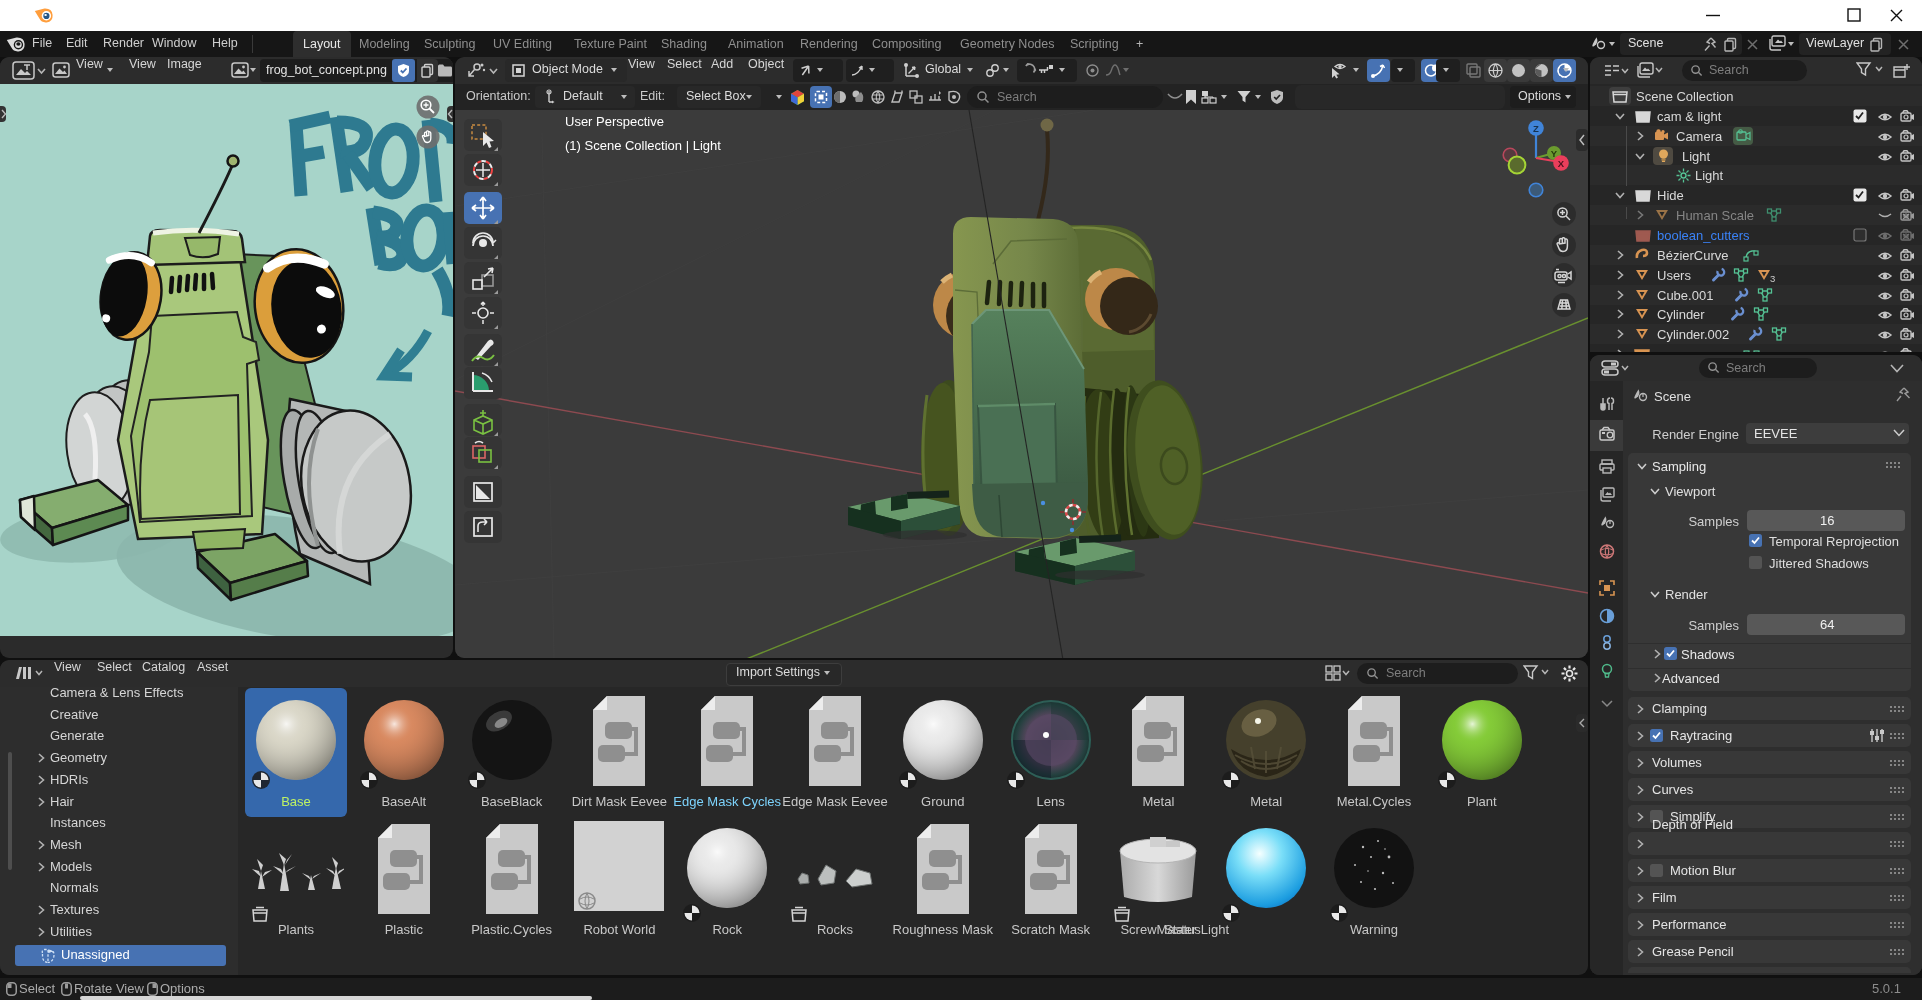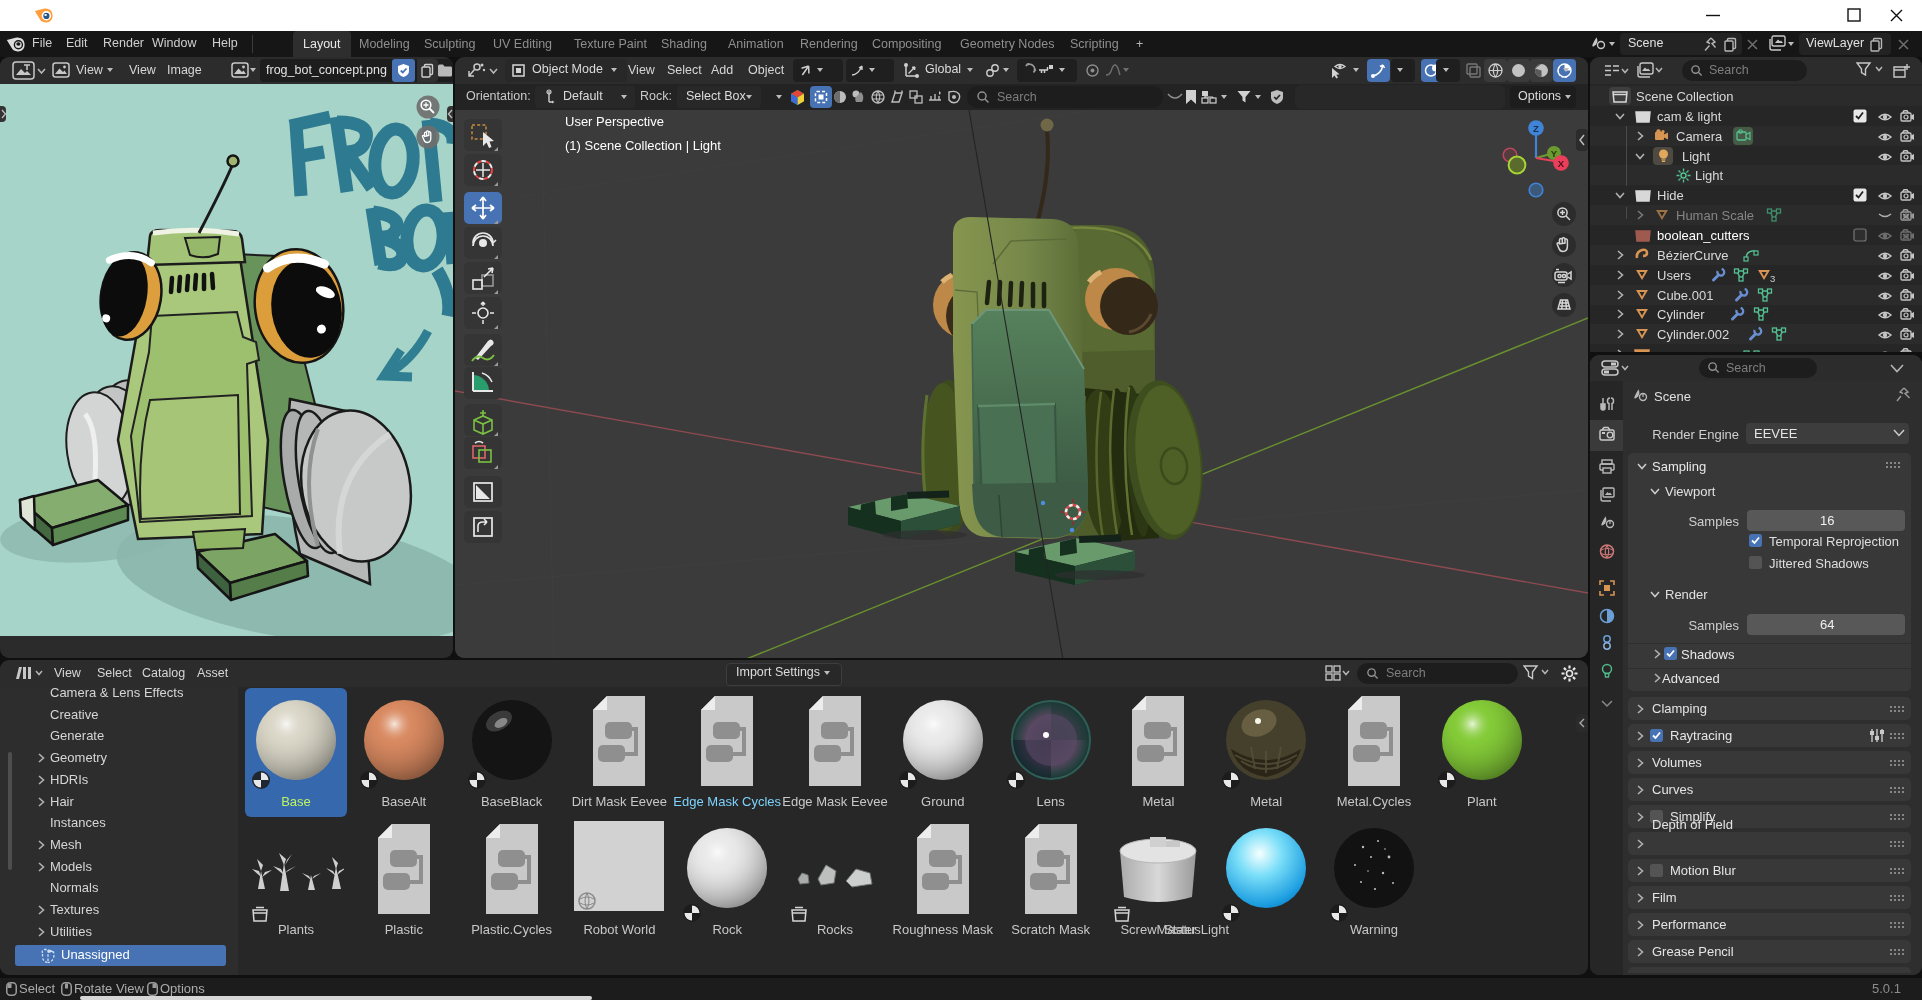--- a/index.html
+++ b/index.html
@@ -8,21 +8,21 @@
   
   #titlebar{left:0;top:0;width:1922px;height:31px;background:#ffffff;color:#0a0a0a;font-size:13.5px;}
   #titlebar .ttxt{position:absolute;left:55px;top:9px;white-space:nowrap;letter-spacing:0;font-size:11.8px;}
   
   #menubar{left:0;top:31px;width:1922px;height:26px;background:#161616;color:#d4d4d4;font-size:12.5px;}
   .mitem{position:absolute;top:5px;color:#cfcfcf;}
   .tab{position:absolute;top:0;height:26px;line-height:26px;color:#8f8f8f;margin-left:32px;}
   .tabactive{background:#2e2e2e;border-radius:4px 4px 0 0;color:#e8e8e8;padding:0 10px;}
   
   .edhdr{background:#2c2c2c;border-radius:9px 9px 0 0;}
-  .menulabel{color:#d6d6d6;font-size:12.5px;position:absolute;top:6px;text-align:center;}
+  .menulabel{color:#d6d6d6;font-size:12.5px;position:absolute;top:0;text-align:center;}
   .widget{position:absolute;background:#282828;border-radius:4px;}
   .searchbox{position:absolute;background:#1d1d1d;border-radius:11px;color:#7e7e7e;font-size:12.5px;}
   .caret{display:inline-block;width:0;height:0;border-left:3.5px solid transparent;border-right:3.5px solid transparent;border-top:4.5px solid #bdbdbd;vertical-align:middle;}
   .wtext{color:#dcdcdc;font-size:12.5px;}
 </style></head>
 <body>
 <div id="stage">
 
   <div class="abs" id="titlebar">
     <svg class="abs" style="left:34px;top:6px" width="20" height="19" viewBox="0 0 20 19">
@@ -372,21 +372,21 @@
       <div class="abs" style="left:840px;top:1px;width:210px;height:24px;background:#282828;border-radius:6px"></div>
       <span class="abs" style="left:11px;top:5px;color:#cacaca;font-size:12.5px">Orientation:</span>
       <div class="widget" style="left:80px;top:2px;width:100px;height:22px;background:#282828"></div>
       <svg class="abs" style="left:86px;top:5px" width="16" height="16" viewBox="0 0 16 16">
         <path d="M8 2 L8 13 M8 13 L11 13" stroke="#cfcfcf" stroke-width="1.4" fill="none"></path>
           <circle cx="8" cy="3" r="2" fill="none" stroke="#cfcfcf" stroke-width="1.2"></circle>
           <path d="M11 11.5 L13.5 13 L11 14.5" fill="#cfcfcf"></path>
       </svg>
       <span class="abs wtext" style="left:108px;top:5px">Default</span>
       <span class="abs caret" style="left:166px;top:11px"></span>
-      <span class="abs" style="left:185px;top:5px;color:#cacaca;font-size:12.5px">Rock:</span>
+      <span class="abs" style="left:185px;top:5px;color:#cacaca;font-size:12.5px">Edit:</span>
       <div class="widget" style="left:222px;top:2px;width:84px;height:22px;background:#282828"></div>
       <span class="abs wtext" style="left:231px;top:5px">Select Box</span>
       <span class="abs caret" style="left:291px;top:11px"></span>
       <span class="abs caret" style="left:321px;top:11px"></span>
       <svg class="abs" style="left:334px;top:5px" width="17" height="17" viewBox="0 0 17 17">
         <path d="M8.5 1 L15 4.7 L15 12.2 L8.5 16 L2 12.2 L2 4.7 Z" fill="#2da13d"></path>
         <path d="M8.5 1 L15 4.7 L8.5 8.5 L2 4.7 Z" fill="#e1453c"></path>
         <path d="M15 4.7 L15 12.2 L8.5 16 L8.5 8.5 Z" fill="#f0d039"></path>
         <path d="M2 4.7 L2 12.2 L8.5 16 L8.5 8.5 Z" fill="#3f68d8"></path>
       </svg>
@@ -814,21 +814,21 @@
         <svg class="abs" style="left:176px;top:123.10000000000001px;" width="16" height="16" viewBox="0 0 16 16">
           <path d="M3.5 4 L12.5 4 L8 12 Z" fill="none" stroke="#3f8f6f" stroke-width="1.4"></path>
           <rect x="1.5" y="2" width="4" height="4" fill="#262626" stroke="#3f8f6f" stroke-width="1.3"></rect>
           <rect x="10.5" y="2" width="4" height="4" fill="#262626" stroke="#3f8f6f" stroke-width="1.3"></rect>
           <rect x="6" y="10" width="4" height="4" fill="#262626" stroke="#3f8f6f" stroke-width="1.3"></rect>
         </svg>
         <svg class="abs" style="left:45px;top:142.95000000000002px;" width="16" height="16" viewBox="0 0 16 16">
           <path d="M1 4 L15 4 L14 14 L2 14 Z" fill="#9f5a50" stroke="#9f5a50" stroke-width="1.5"></path>
           <path d="M1 6.5 L15 6.5" stroke="#9f5a50" stroke-width="1.5"></path>
         </svg>
-        <span class="abs" style="left:67px;top:143.95000000000002px;color:#ffffff">boolean_cutters</span>
+        <span class="abs" style="left:67px;top:143.95000000000002px;color:#3b82f6">boolean_cutters</span>
         <svg class="abs" style="left:25px;top:165.8px;" width="10" height="10" viewBox="0 0 10 10">
           <path d="M3 1 L7.5 5 L3 9" stroke="#b0b0b0" stroke-width="1.6" fill="none"></path>
         </svg>
         <svg class="abs" style="left:44px;top:162.8px;" width="16" height="16" viewBox="0 0 16 16">
           <path d="M3 11 Q2 5 8 3 Q13 2 13 6 Q13 9 9 9" fill="none" stroke="#d89452" stroke-width="2.6"></path>
         </svg>
         <span class="abs" style="left:67px;top:163.8px">BézierCurve</span>
         <svg class="abs" style="left:153px;top:162.8px;" width="16" height="16" viewBox="0 0 16 16">
           <path d="M3 12 Q3 5 9 4 Q13 3.5 13 6" fill="none" stroke="#55c294" stroke-width="1.4"></path>
           <rect x="1" y="10" width="4" height="4" fill="#262626" stroke="#55c294" stroke-width="1.2"></rect>

